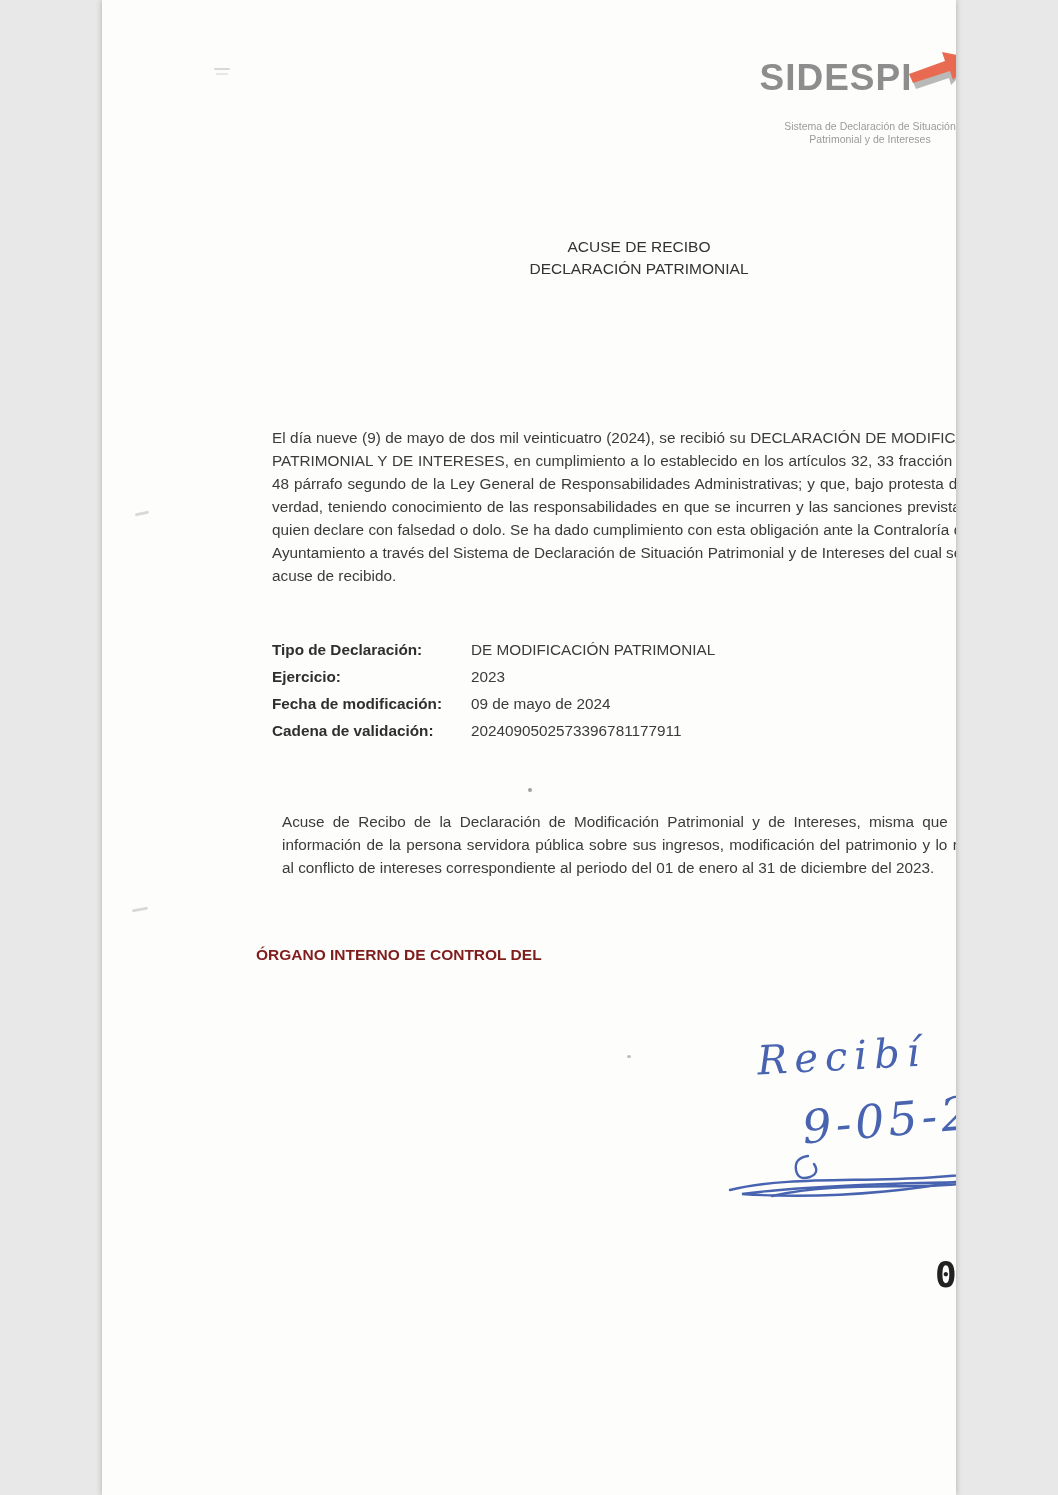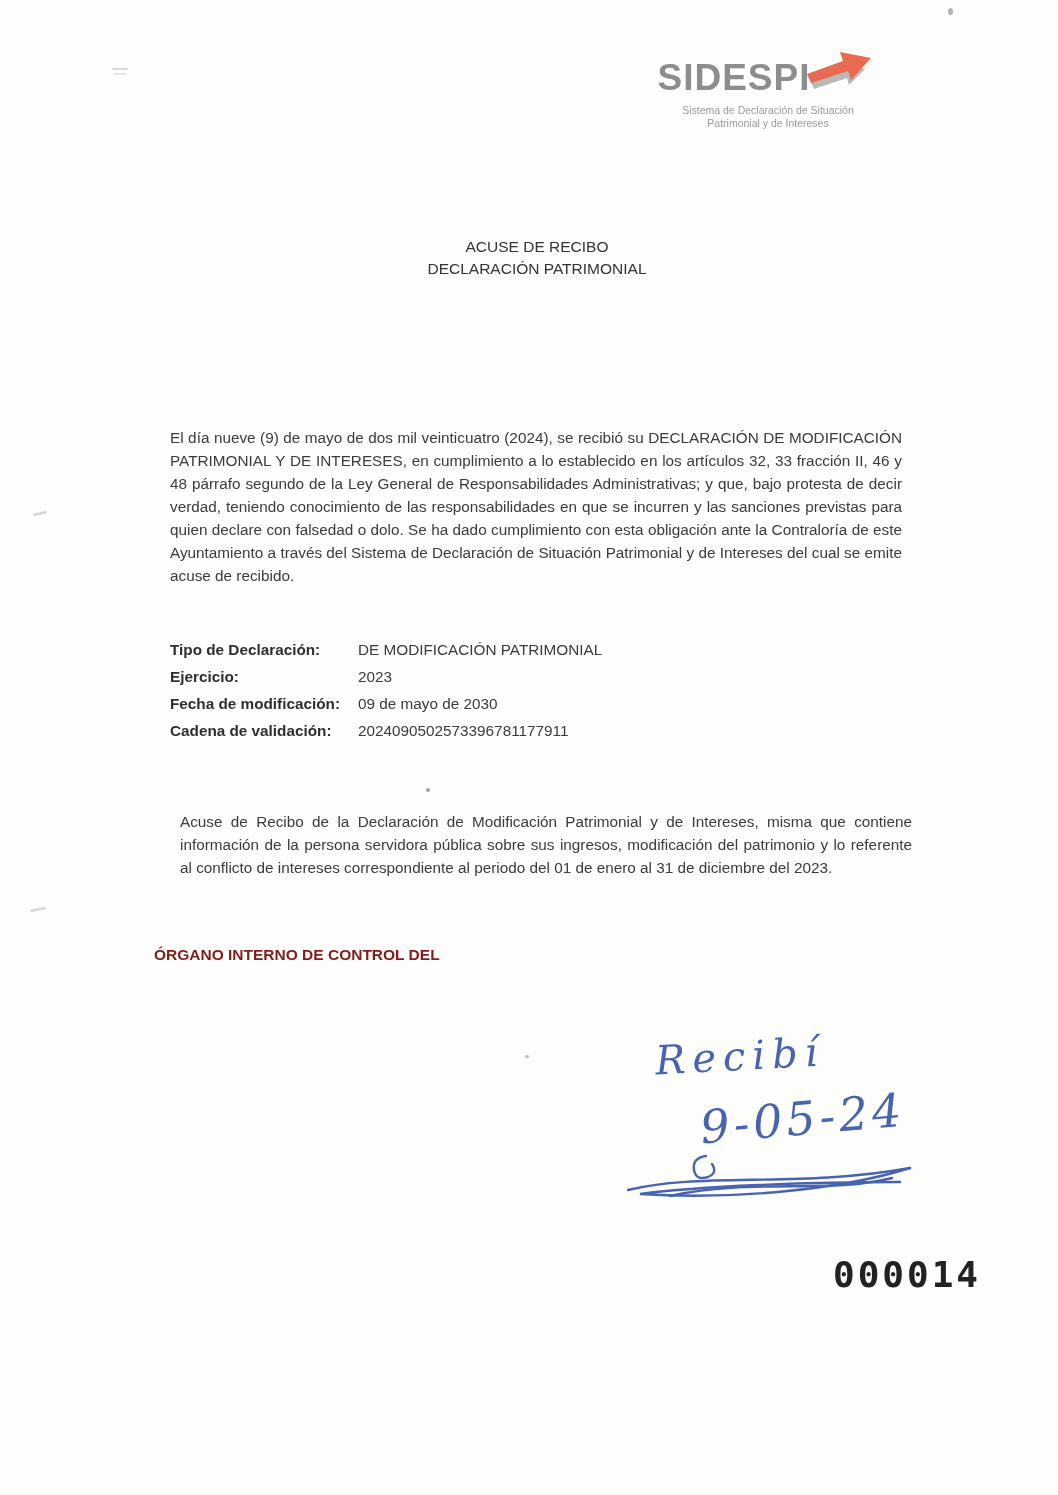--- a/index.html
+++ b/index.html
@@ -1,35 +1,35 @@
 <!DOCTYPE html>
 <html><head>
 <meta charset="utf-8">
 <style>
   html,body { margin:0; padding:0; background:#e8e8e8; }
   .page {
     position:relative;
-    width:1058px; height:1495px;
+    width:854px; height:1495px;
     margin:0 auto;
     background:#fdfdfb;
     font-family:"Liberation Sans", sans-serif;
     color:#3d3d3d;
     overflow:hidden;
     box-shadow:0 0 6px rgba(0,0,0,.25);
   }
 
   
   .logo { position:absolute; top:56px; left:648px; width:240px; text-align:center; }
   .logo-row { display:flex; align-items:center; justify-content:center; }
   .logo-text {
     font-size:37px; font-weight:bold; letter-spacing:1px;
     color:#8d8d8d;
   }
   .logo-arrow { margin-left:-6px; margin-top:-8px; }
-  .logo-sub { margin-top:4px; font-size:10.5px; line-height:13px; color:#9b9b9b; }
+  .logo-sub { margin-top:20px; font-size:10.5px; line-height:13px; color:#9b9b9b; }
 
   
   .title {
     position:absolute; top:236px; left:8px; width:1058px;
     text-align:center; font-size:15.5px; line-height:22px; color:#333;
   }
 
   
   .recipient {
     position:absolute; top:380px; left:170px;
@@ -43,21 +43,21 @@
     margin:0; color:#3b3b3b;
   }
   .closing-par {
     position:absolute; top:800px; left:170px; width:732px;
     font-size:15.3px; line-height:23px; text-align:justify;
     margin:10px; color:#3b3b3b;
   }
 
   
   .fields { position:absolute; top:641px; left:170px; width:732px; font-size:15.3px; }
-  .field-row { display:flex; margin-bottom:9px; }
+  .field-row { display:flex; margin-bottom:9px;gap:11px; }
   .flabel { font-weight:bold; width:188px; flex:0 0 188px; color:#2f2f2f; }
   .fvalue { color:#3b3b3b; }
 
   
   .organ {
     position:absolute; top:946px; left:154px;
     font-size:15.5px; font-weight:bold; color:#7f1d1d;
   }
 
   
@@ -132,21 +132,21 @@
     <div class="field-row">
       <span class="flabel">Tipo de Declaración:</span>
       <span class="fvalue">DE MODIFICACIÓN PATRIMONIAL</span>
     </div>
     <div class="field-row">
       <span class="flabel">Ejercicio:</span>
       <span class="fvalue">2023</span>
     </div>
     <div class="field-row">
       <span class="flabel">Fecha de modificación:</span>
-      <span class="fvalue">09 de mayo de 2030</span>
+      <span class="fvalue">09 de mayo de 2024</span>
     </div>
     <div class="field-row">
       <span class="flabel">Cadena de validación:</span>
       <span class="fvalue">2024090502573396781177911</span>
     </div>
   </div>
 
   <p class="closing-par">Acuse de Recibo de la Declaración de Modificación Patrimonial y de Intereses, misma que contiene información de la persona servidora pública sobre sus ingresos, modificación del patrimonio y lo referente al conflicto de intereses correspondiente al periodo del 01 de enero al 31 de diciembre del 2023.</p>
 
   <div class="organ">ÓRGANO INTERNO DE CONTROL DEL</div>

